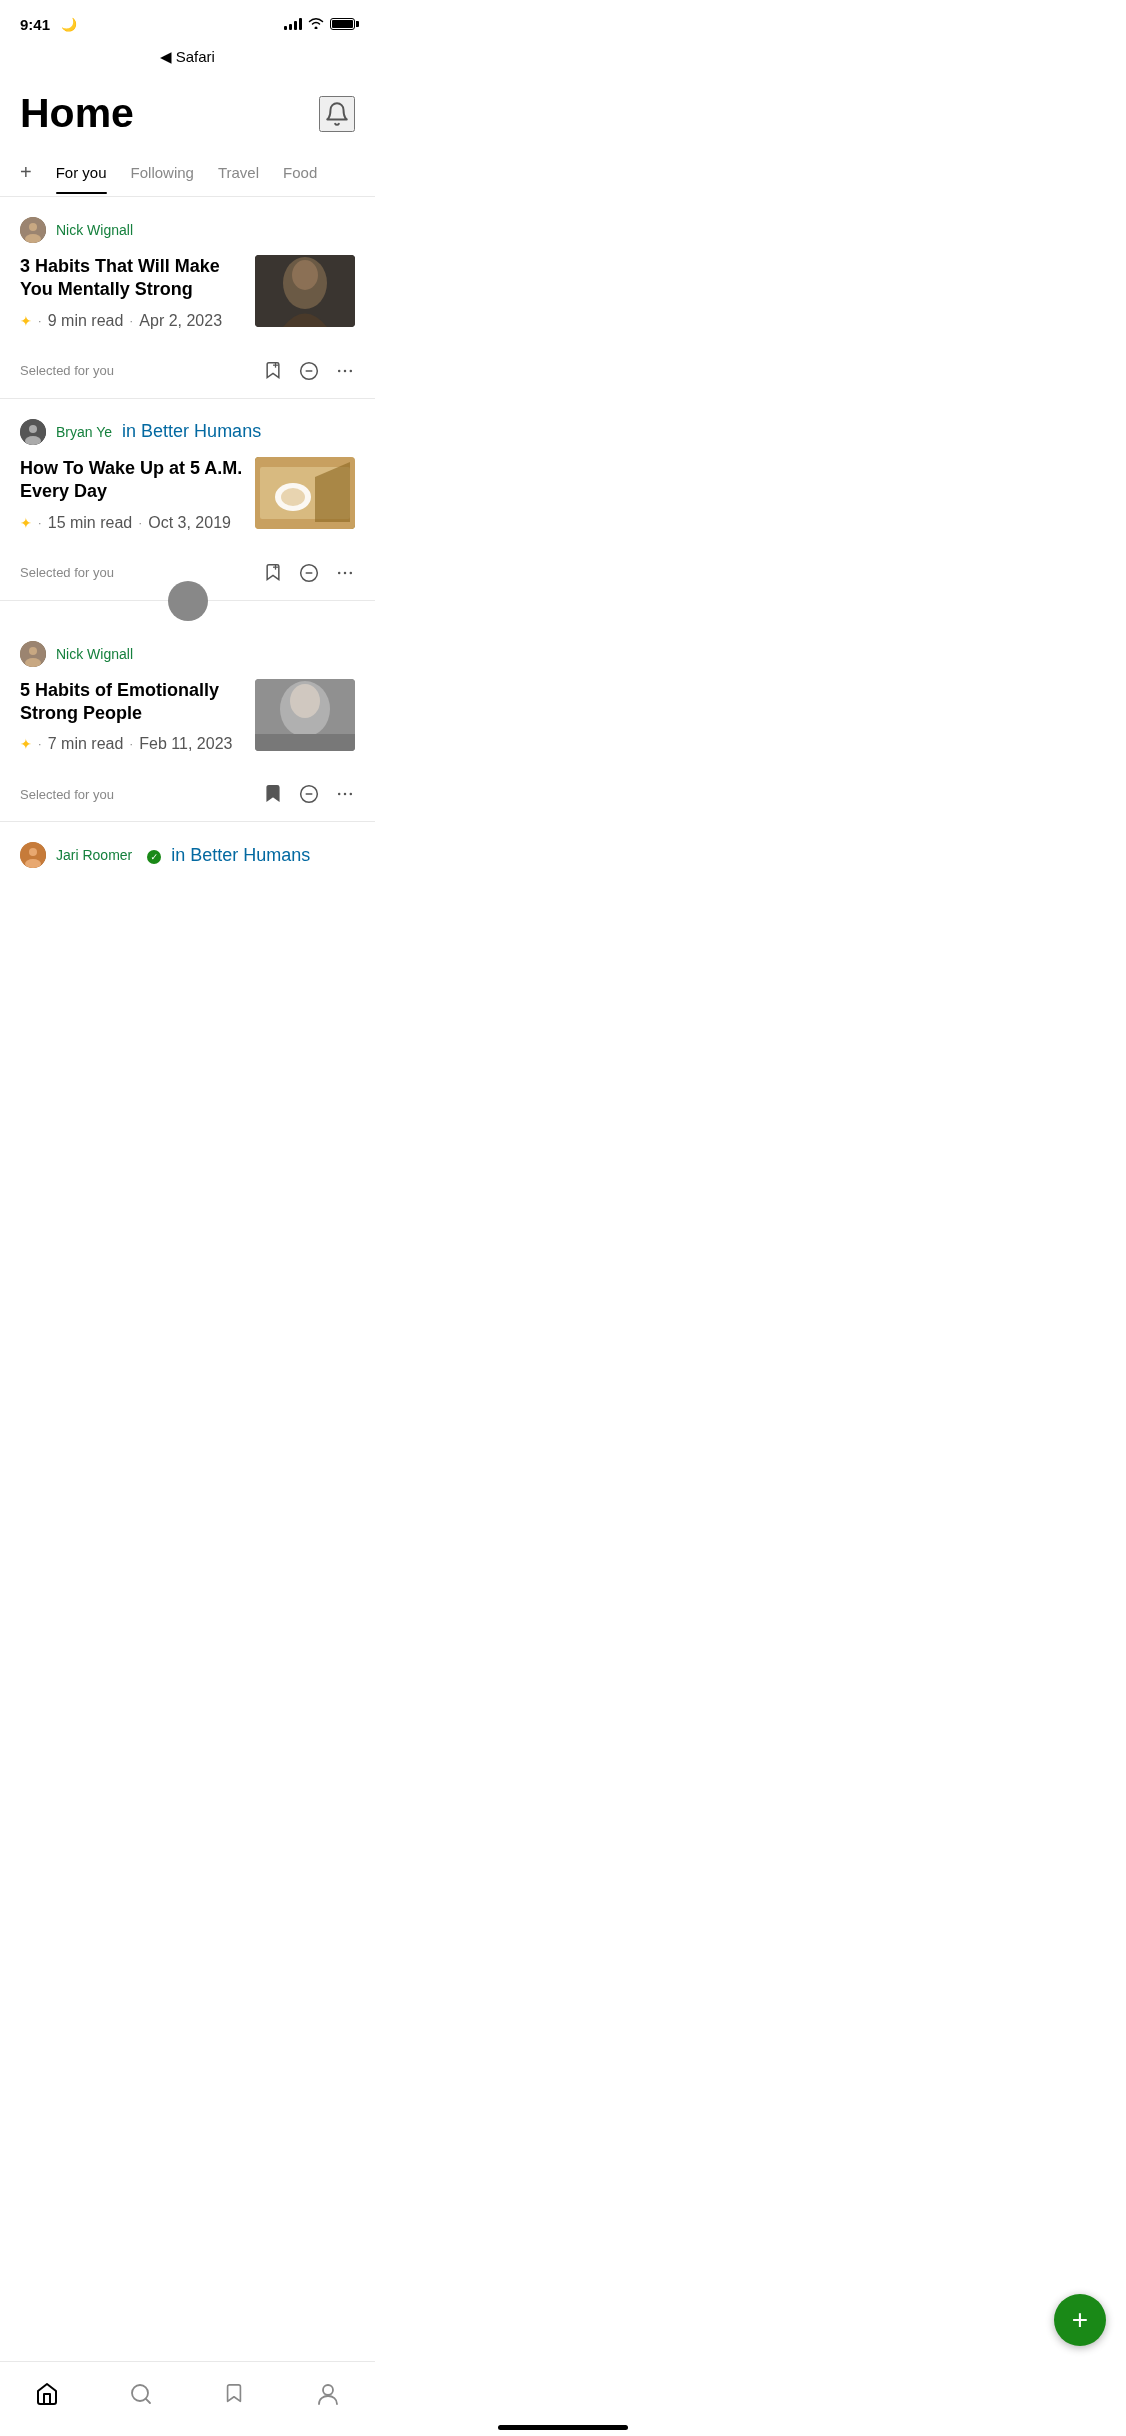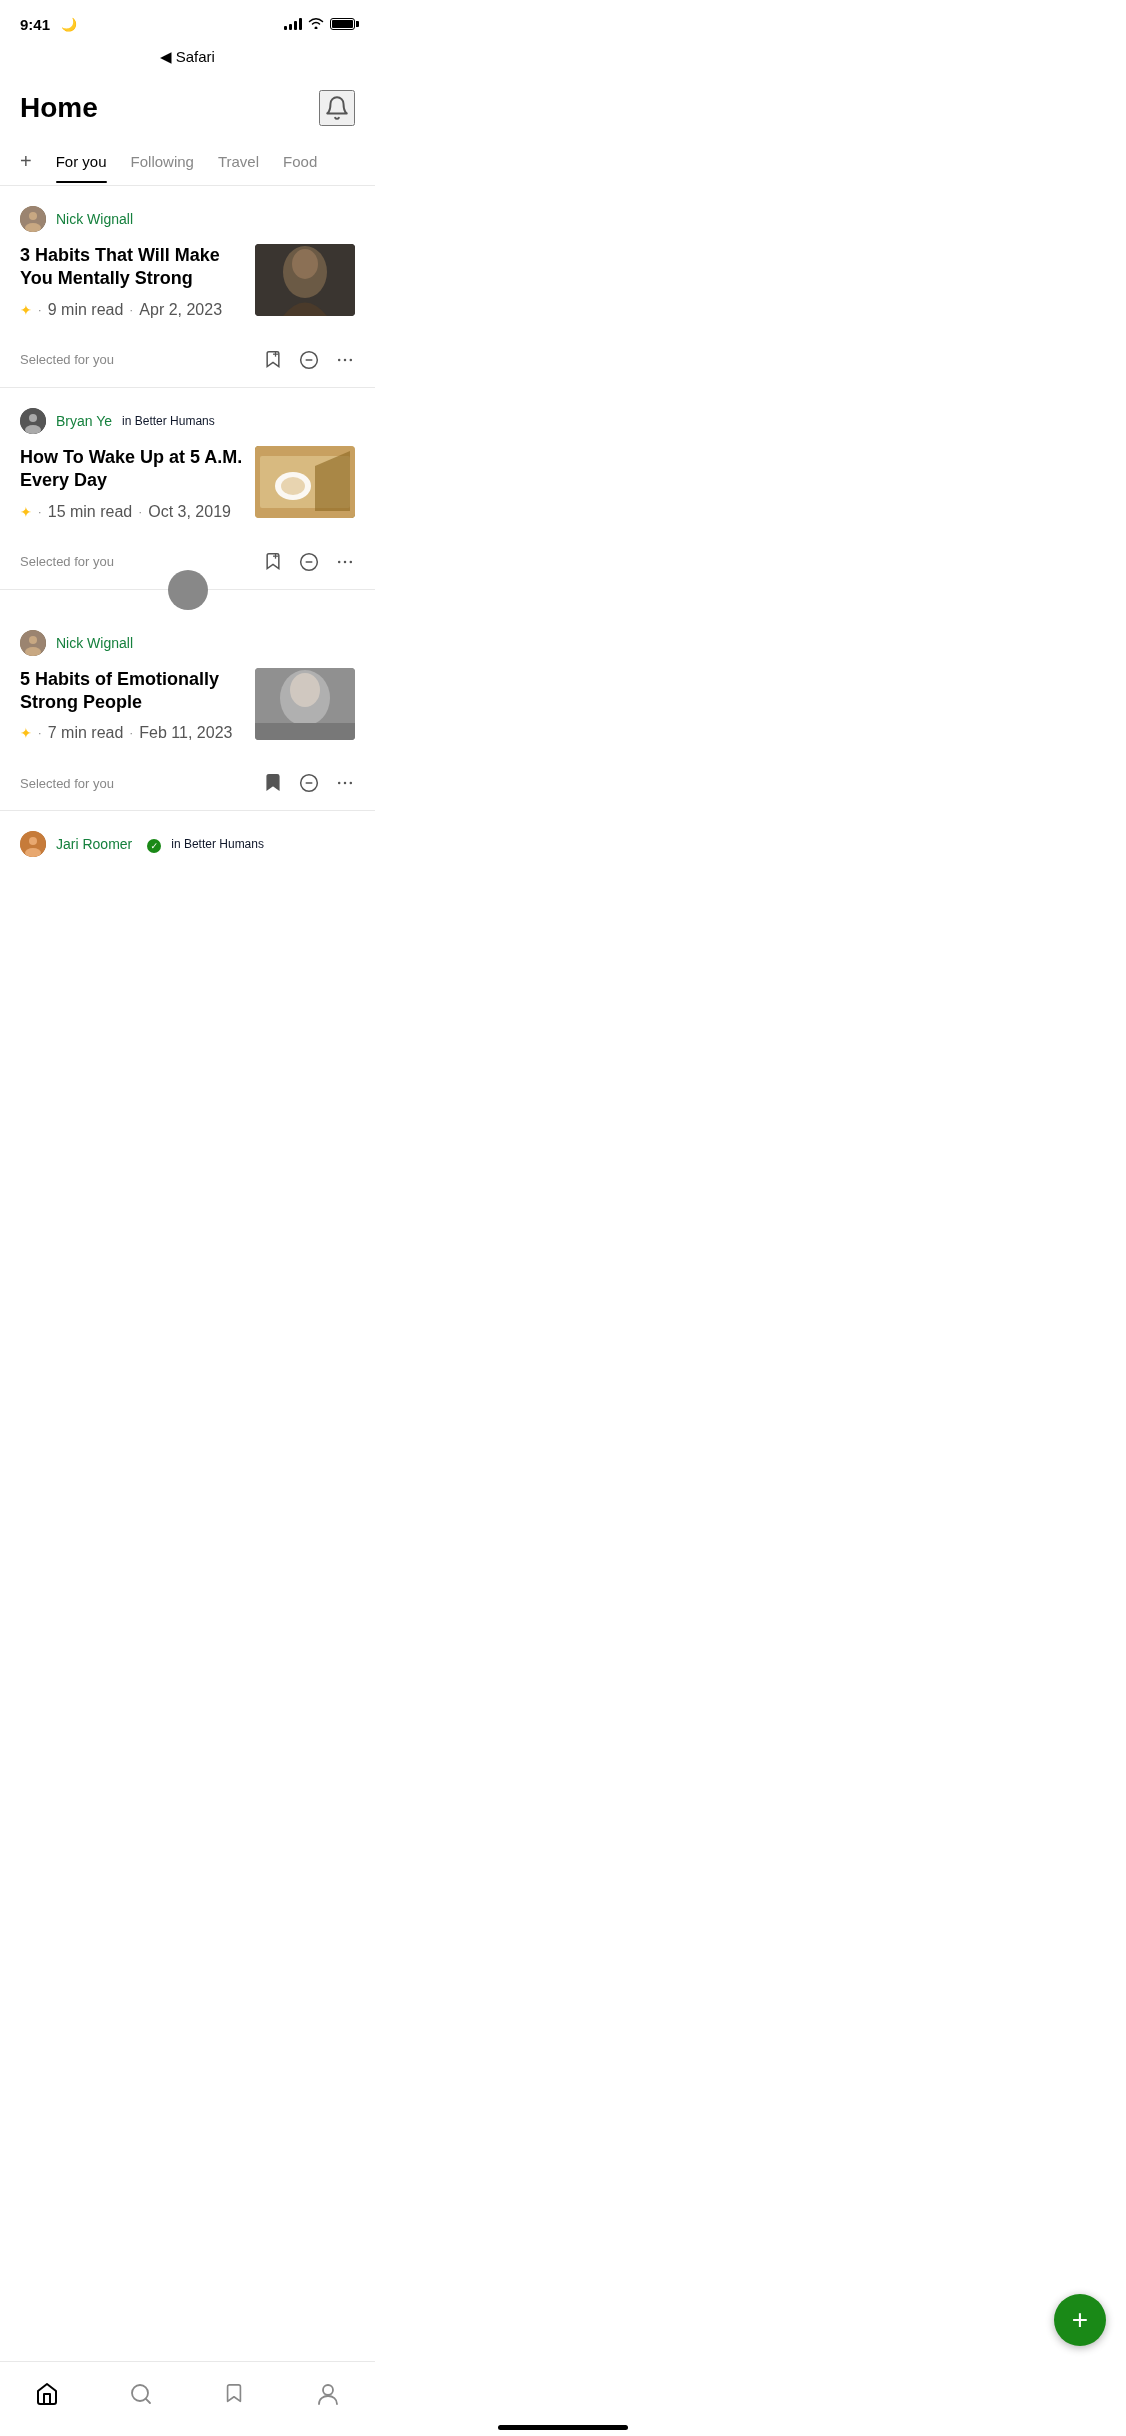--- a/index.html
+++ b/index.html
@@ -87,21 +87,21 @@
     }
 
     
     .header {
       display: flex;
       justify-content: space-between;
       align-items: center;
       padding: 16px 20px 12px;
     }
     .page-title {
-      font-size: 28px;
+      font-size: 41px;
       font-weight: 700;
       color: #000;
     }
     .bell-btn {
       width: 36px;
       height: 36px;
       display: flex;
       align-items: center;
       justify-content: center;
       cursor: pointer;
@@ -168,22 +168,22 @@
       overflow: hidden;
       flex-shrink: 0;
       background: #ccc;
     }
     .author-name {
       font-size: 14px;
       color: #15803d;
       font-weight: 400;
     }
     .author-pub {
-      font-size: 12px;
-      color: #0f172a;
+      font-size: 18px;
+      color: #0369a1;
     }
     .verified-badge {
       display: inline-flex;
       align-items: center;
       justify-content: center;
       width: 14px;
       height: 14px;
       background: #1a8917;
       border-radius: 50%;
       color: white;

